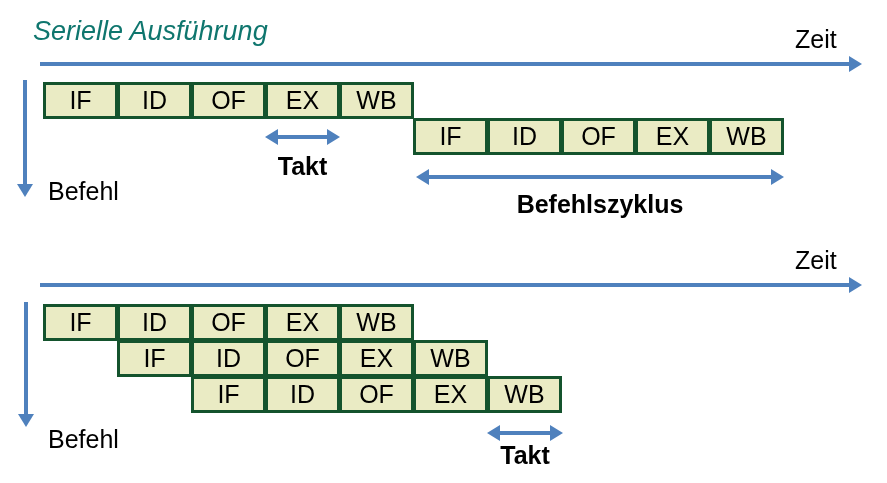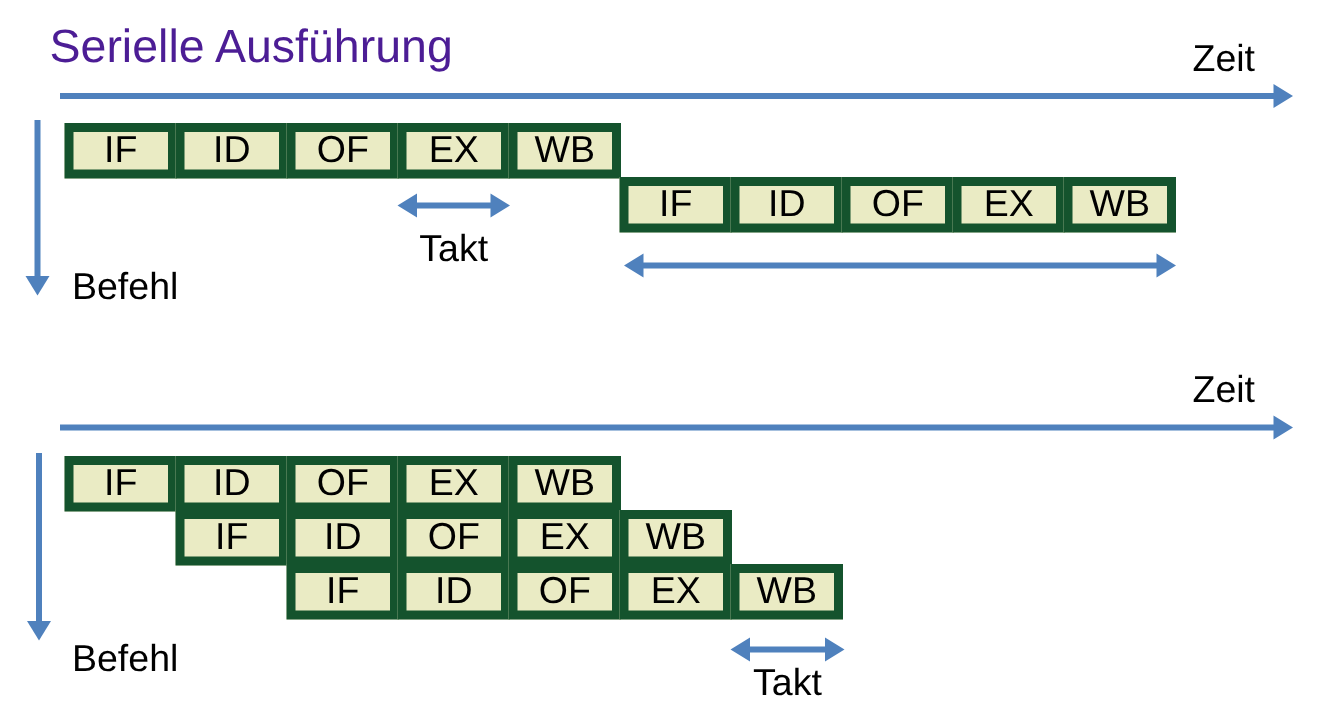--- a/index.html
+++ b/index.html
@@ -11,44 +11,45 @@
   }
   .stage {
     position: relative;
     width: 887px;
     height: 483px;
     background: #ffffff;
     overflow: hidden;
   }
   .title {
     position: absolute;
-    font-size: 31px;
+    font-size: 27px;
     line-height: 36px;
     white-space: nowrap;
-    color: #4c1d95;
+    color: #0f766e;
+    font-style: italic;
   }
   .label {
     position: absolute;
     font-size: 25px;
     line-height: 30px;
     white-space: nowrap;
     color: #000000;
   }
-  .label.centered { text-align: center; }
+  .label.centered { text-align: center; font-weight: bold; }
 
   
   .box-row {
     position: absolute;
     display: flex;
   }
   .cell {
     width: 75px;
     height: 37px;
     box-sizing: border-box;
-    border: 6px solid #14532d;
+    border: 3px solid #14532d;
     margin-left: -1px;
     background: var(--box-fill, #EAEBC4);
     display: flex;
     align-items: center;
     justify-content: center;
     font-size: 25px;
   }
   .cell:first-child { margin-left: 0; }
 
   
@@ -122,20 +123,21 @@
   </div>
   <div class="label centered" style="left:265px; top:151px; width:75px">Takt</div>
 
   <div class="label" style="left:48px; top:176px">Befehl</div>
 
   <div class="arrow-h head-l head-r" style="left:416px; top:169px; width:368px">
     <div class="tri-l"></div>
     <div class="hline"></div>
     <div class="tri-r"></div>
   </div>
+  <div class="label centered" style="left:416px; top:189px; width:368px">Befehlszyklus</div>
 
 
   <div class="label" style="left:795px; top:245px">Zeit</div>
 
   <div class="arrow-h head-r" style="left:40px; top:277px; width:822px">
     <div class="hline"></div>
     <div class="tri-r"></div>
   </div>
 
   <div class="arrow-v" style="left:18px; top:302px; height:125px">

